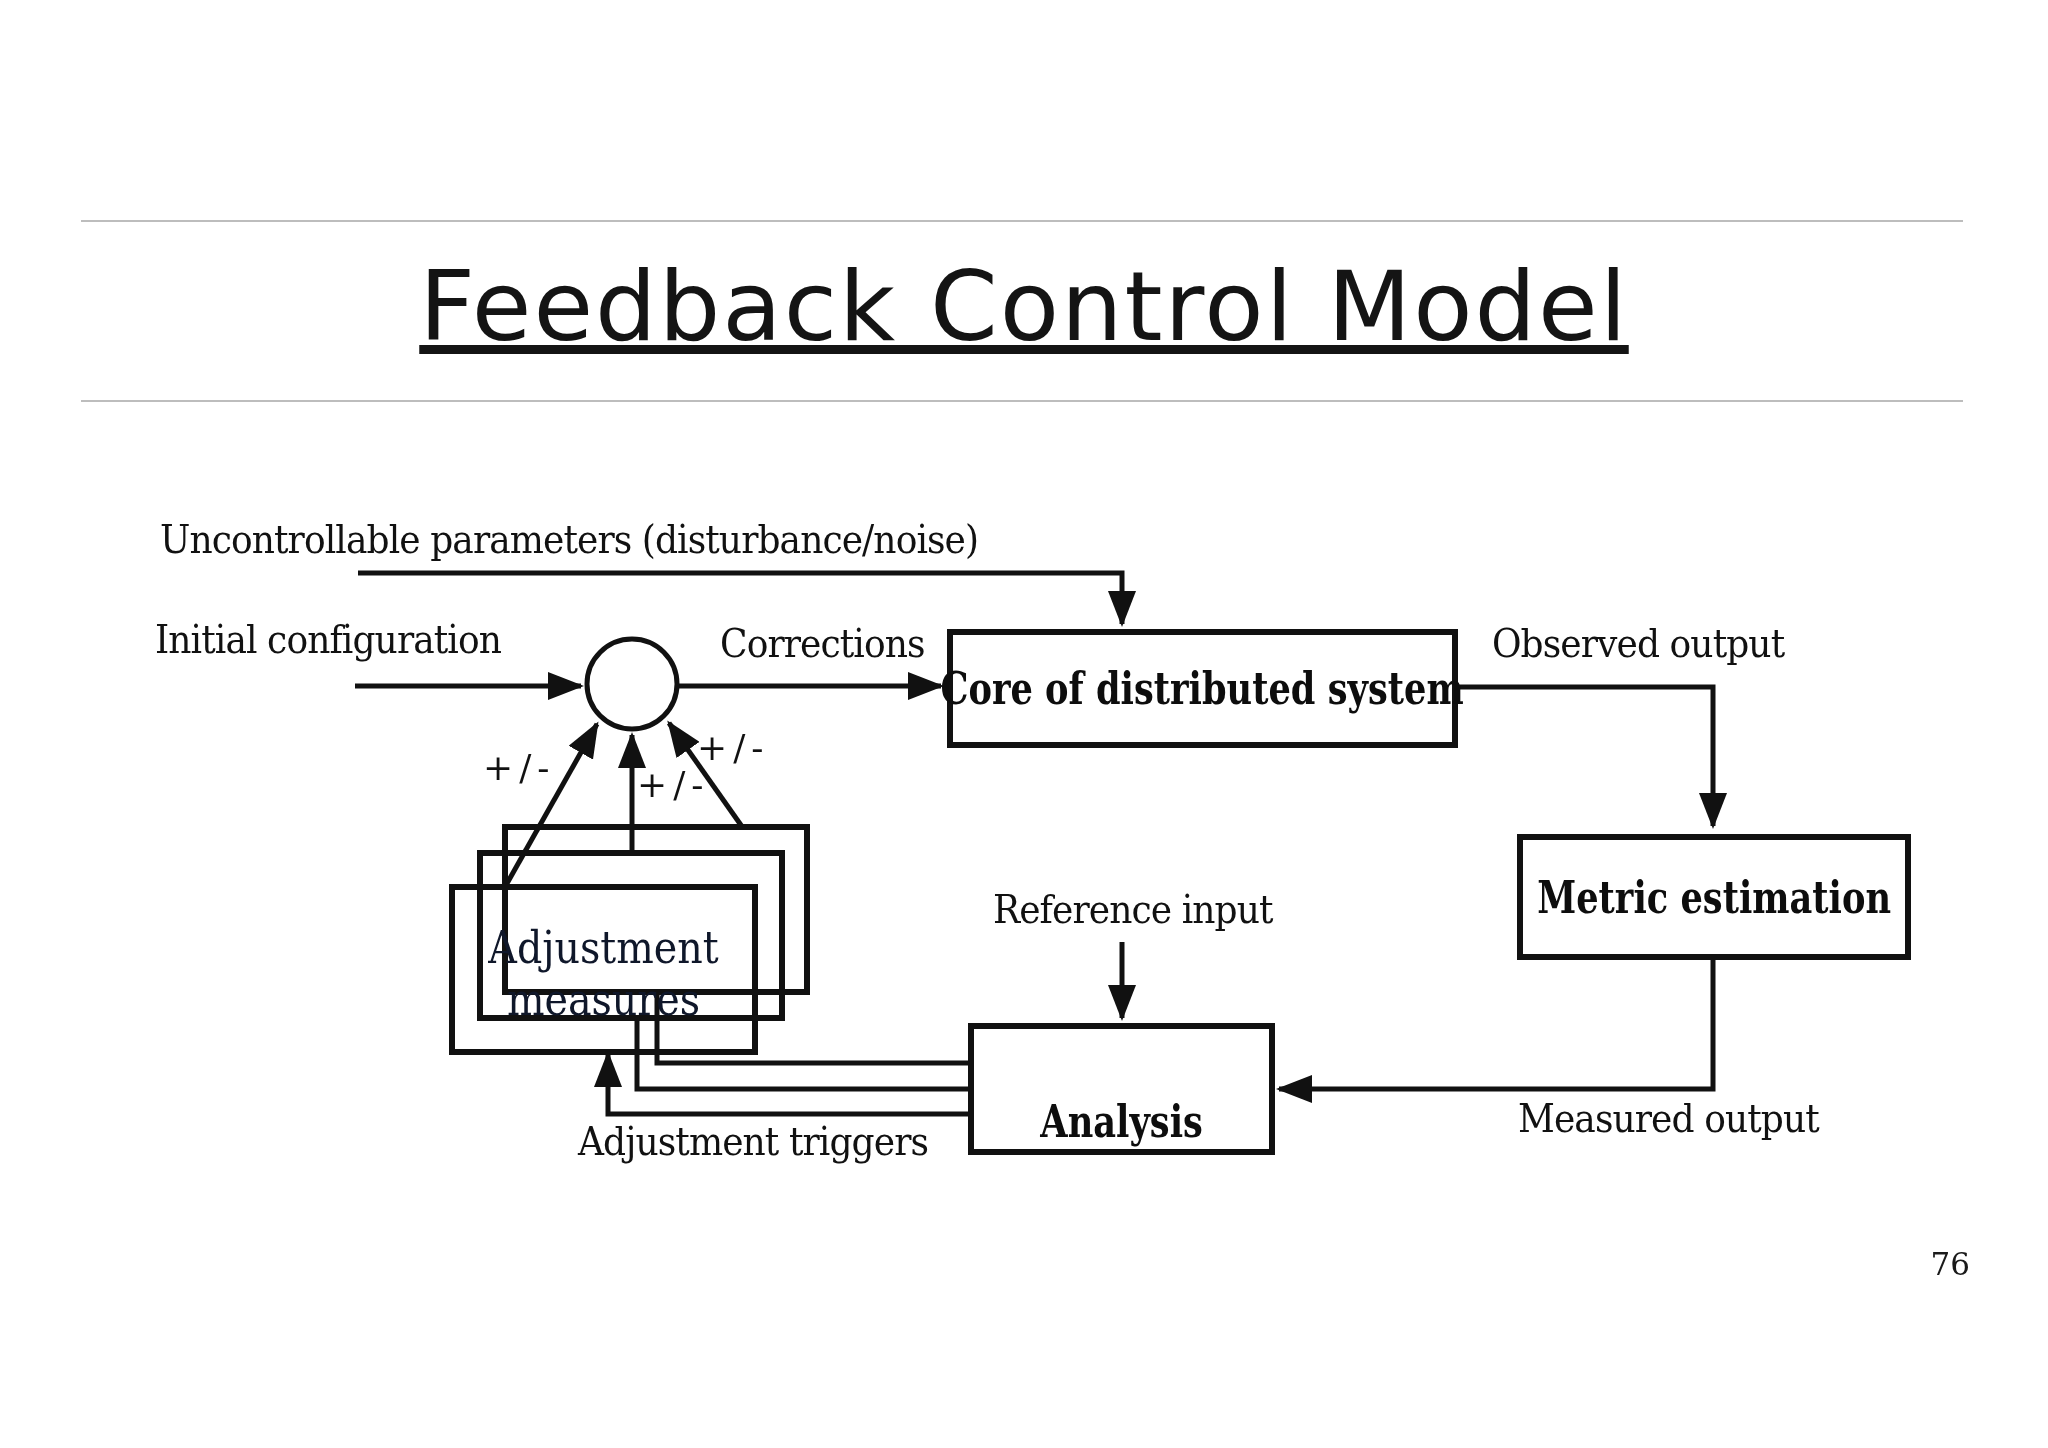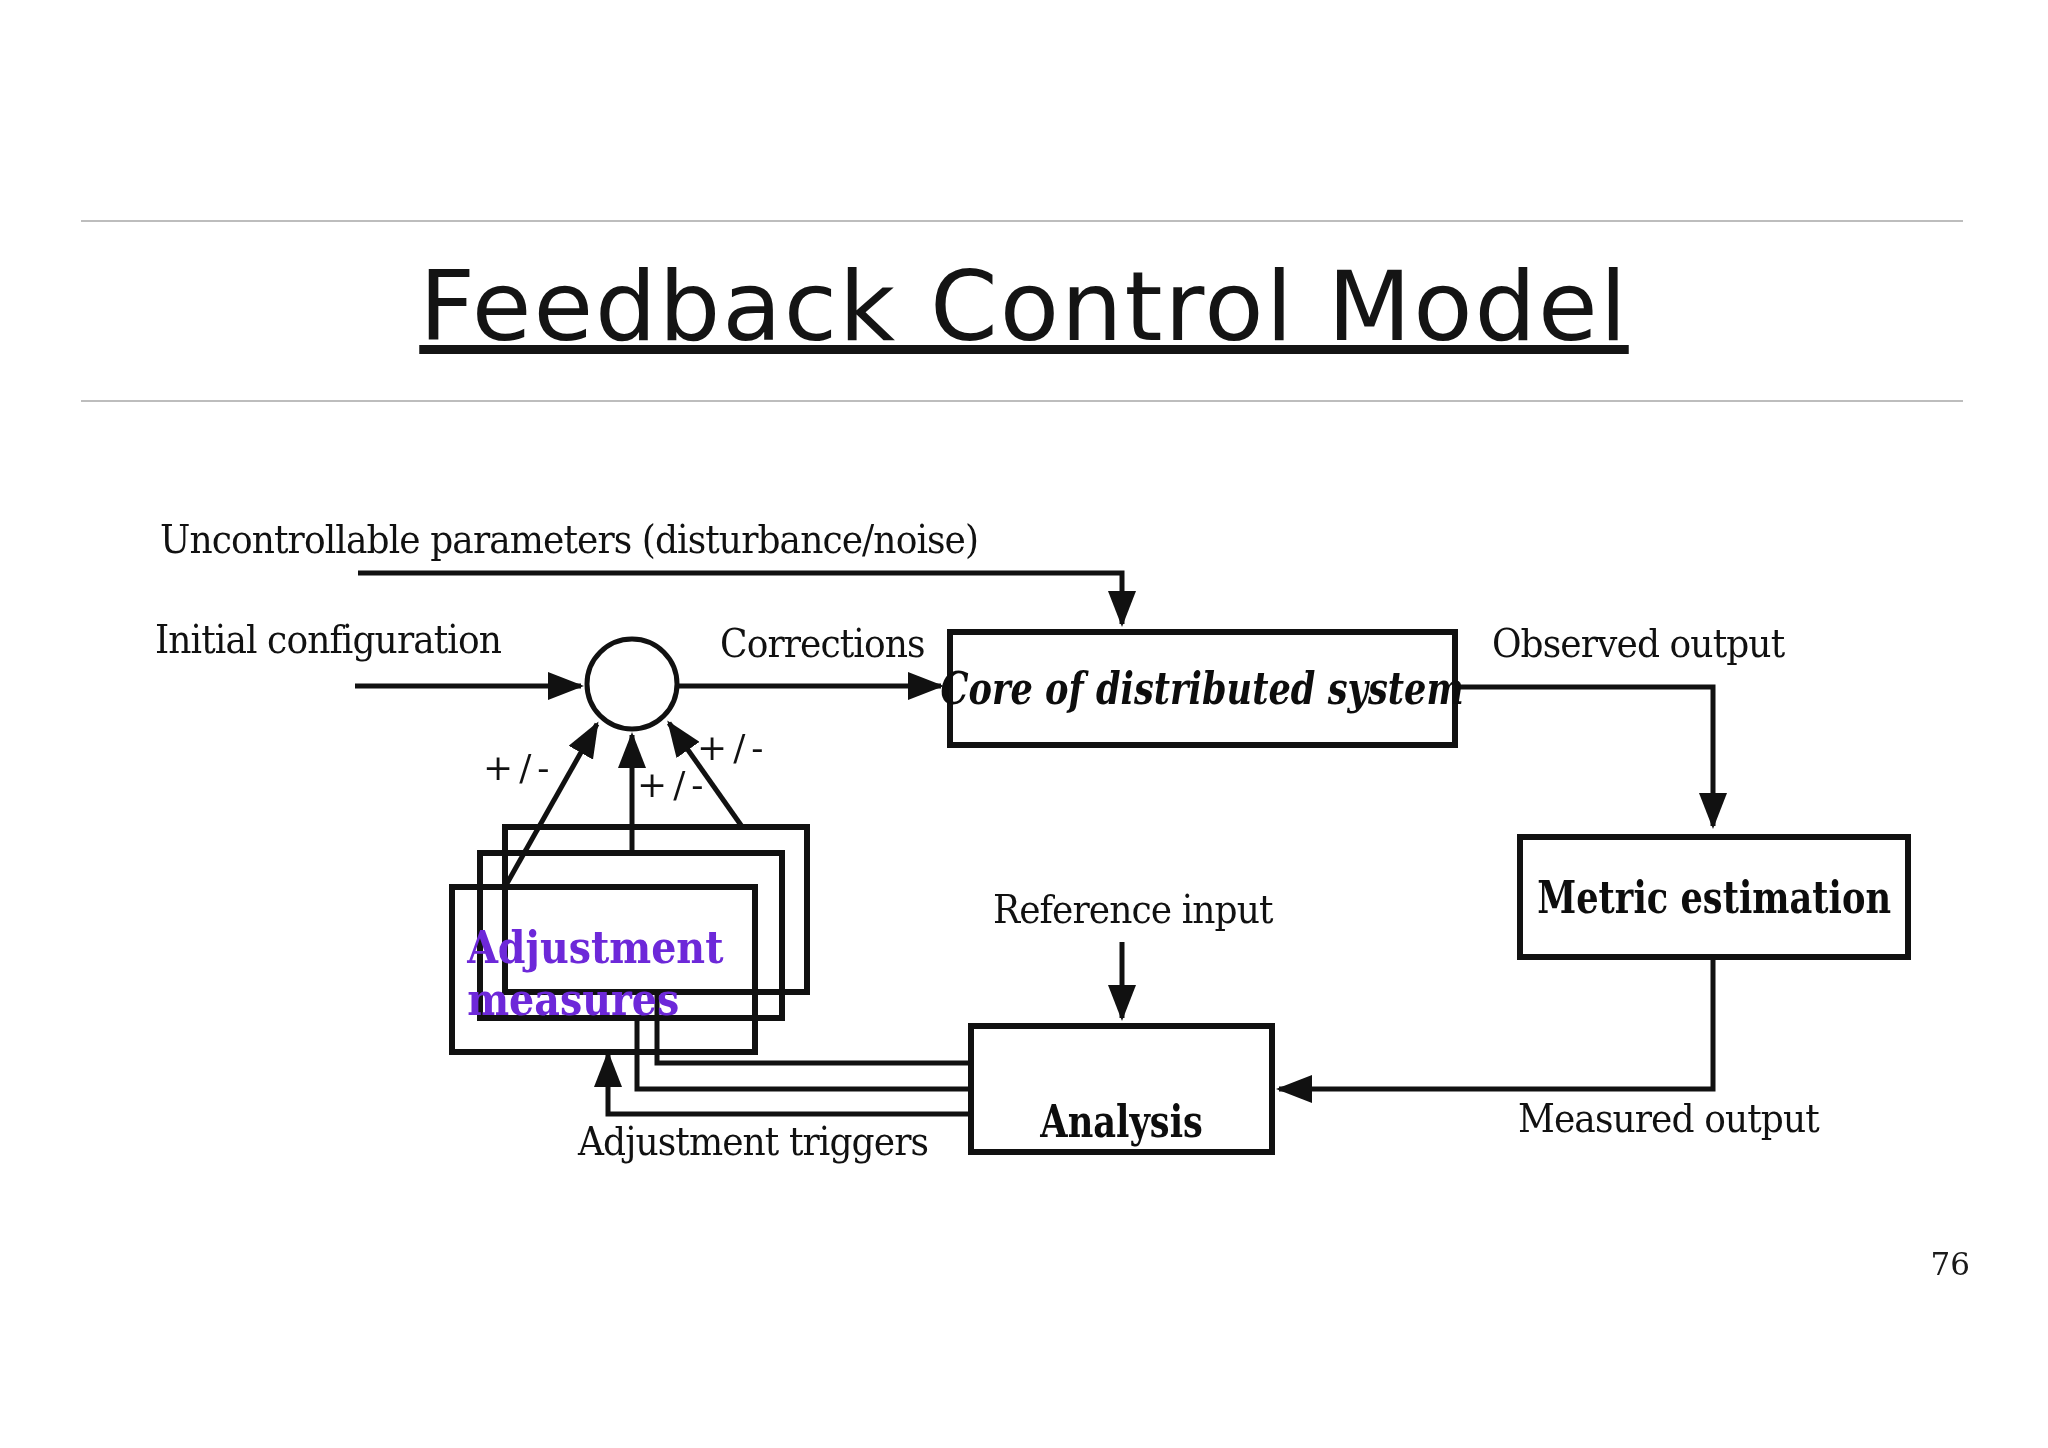--- a/index.html
+++ b/index.html
@@ -7,22 +7,22 @@
          font-family:"DejaVu Serif","Liberation Serif",serif;color:#111111;}
   .rule{position:absolute;height:2px;background:#bdbdbd;}
   .title{position:absolute;top:258px;left:0;width:100%;text-align:center;
          font-family:"DejaVu Sans","Liberation Sans",sans-serif;
          font-size:97px;letter-spacing:2px;color:#141414;line-height:1;white-space:nowrap;text-decoration:underline;}
   .lbl{position:absolute;font-size:40px;letter-spacing:-1px;white-space:nowrap;
        transform:scaleX(0.9);transform-origin:left top;line-height:1.1;color:#111;}
   .pm{position:absolute;font-size:36px;letter-spacing:6px;white-space:nowrap;color:#111;line-height:1;}
   .nodebox{position:absolute;display:flex;align-items:center;justify-content:center;}
   .nodelabel{font-weight:bold;font-size:44px;white-space:nowrap;transform:scaleX(0.8);color:#0d0d0d;}
-  .adjtext{position:absolute;left:452px;top:922px;width:303px;text-align:left;
-           font-weight:bold;font-size:44px;line-height:52px;color:#6d28d9;}
+  .adjtext{position:absolute;left:452px;top:922px;width:303px;text-align:center;
+           font-weight:normal;font-size:44px;line-height:52px;color:#0f172a;}
   .adjtext span{display:block;transform:scaleX(0.9);}
   .pagenum{position:absolute;top:1246px;right:78px;font-size:31px;color:#1a1a1a;}
   svg.diagram{position:absolute;left:0;top:0;width:2048px;height:1448px;}
   svg .ln{stroke:#111111;stroke-width:5;fill:none;}
   svg .bx{stroke:#111111;stroke-width:6;fill:none;}
 </style>
 </head>
 <body>
 
 <div class="slide">
@@ -74,21 +74,21 @@
   <div class="lbl" style="left:720px;top:621px;">Corrections</div>
   <div class="lbl" style="left:1492px;top:621px;">Observed output</div>
   <div class="lbl" style="left:993px;top:887px;">Reference input</div>
   <div class="lbl" style="left:1518px;top:1096px;">Measured output</div>
   <div class="lbl" style="left:578px;top:1119px;">Adjustment triggers</div>
 
   <div class="pm" style="left:483px;top:750px;">+/-</div>
   <div class="pm" style="left:637px;top:767px;">+/-</div>
   <div class="pm" style="left:697px;top:730px;">+/-</div>
 
-  <div class="nodebox" style="left:950px;top:632px;width:505px;height:113px;font-style:italic;">
+  <div class="nodebox" style="left:950px;top:632px;width:505px;height:113px;">
     <span class="nodelabel">Core of distributed system</span>
   </div>
   <div class="nodebox" style="left:1520px;top:837px;width:388px;height:120px;text-align:center;">
     <span class="nodelabel">Metric estimation</span>
   </div>
   <div class="nodebox" style="left:971px;top:1058px;width:301px;height:126px;">
     <span class="nodelabel">Analysis</span>
   </div>
   <div class="adjtext">
     <span>Adjustment</span>

